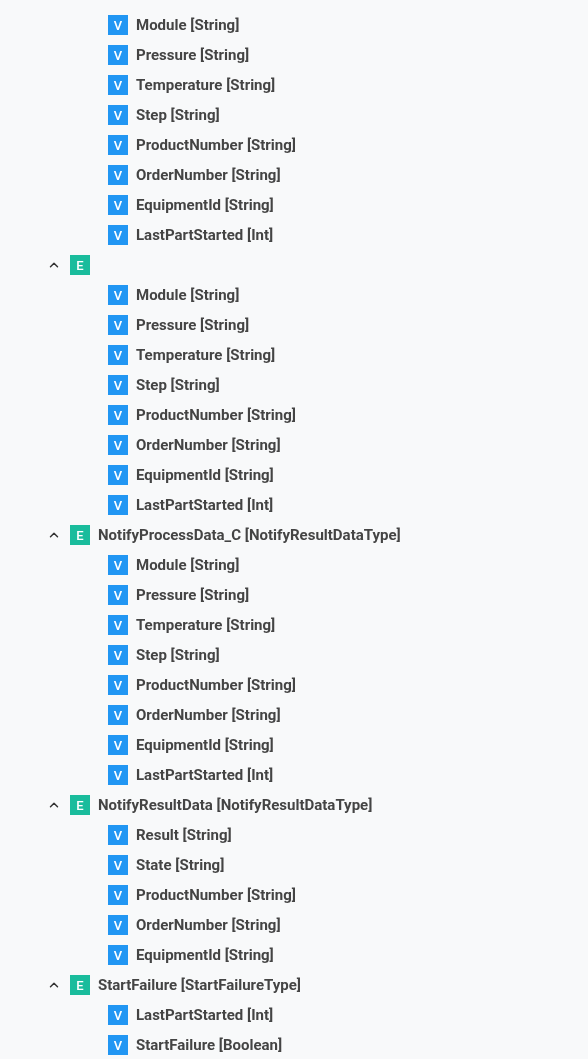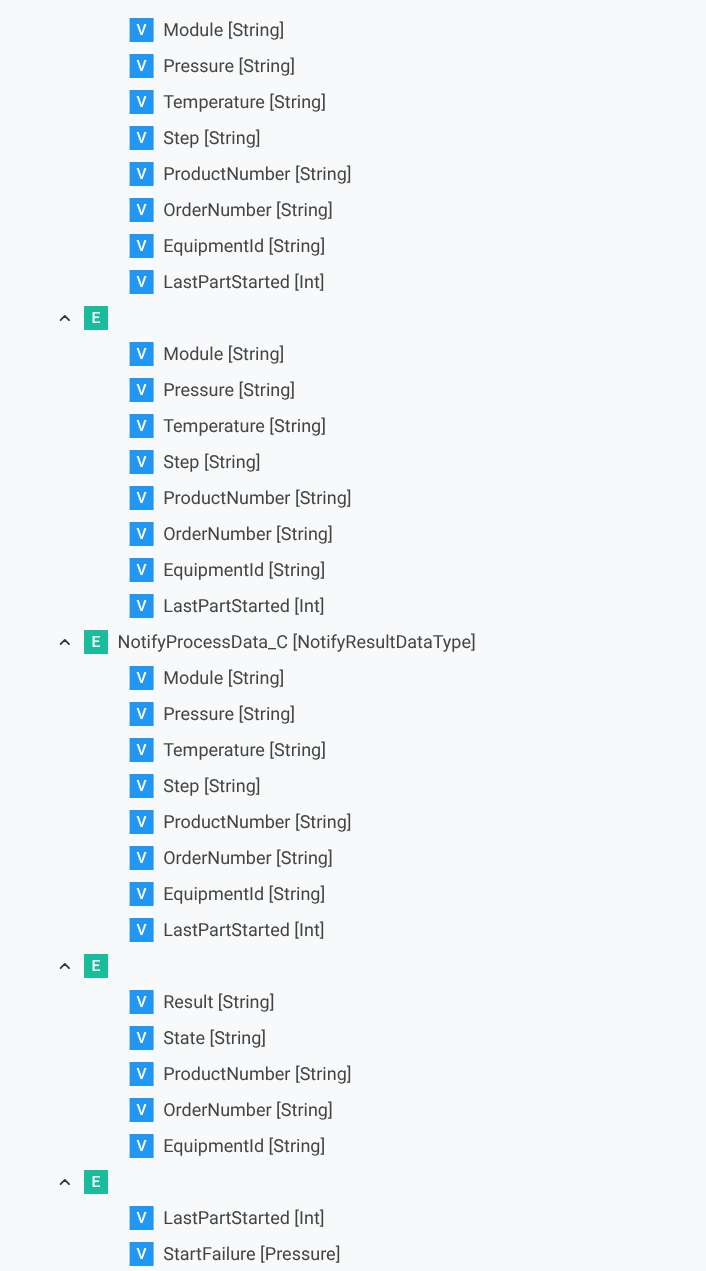--- a/index.html
+++ b/index.html
@@ -35,21 +35,21 @@
       align-items: center;
       justify-content: center;
       color: #fff;
       font-size: 13px;
       font-weight: 500;
       margin-right: 8px;
       flex-shrink: 0;
     }
     .badge-v { background: #2196f3; }
     .badge-e { background: #1abc9c; }
-    .label { color: #444; font-weight: 400; }
+    .label { color: #444; font-weight: 700; }
     .chevron svg { width: 14px; height: 14px; }
   </style>
 </head>
 <body>
 
 <div id="tree">
     <div class="tree-item indent-leaf">
       <span class="badge badge-v">V</span>
       <span class="label">Module [String]</span>
     </div>
@@ -162,20 +162,21 @@
       <span class="badge badge-v">V</span>
       <span class="label">LastPartStarted [Int]</span>
     </div>
     <div class="tree-item indent-parent">
       <span class="chevron">
         <svg viewBox="0 0 24 24" fill="none" stroke="currentColor" stroke-width="2.5" stroke-linecap="round" stroke-linejoin="round">
           <polyline points="18 15 12 9 6 15"></polyline>
         </svg>
       </span>
       <span class="badge badge-e">E</span>
+      <span class="label">NotifyResultData [NotifyResultDataType]</span>
     </div>
     <div class="tree-item indent-leaf">
       <span class="badge badge-v">V</span>
       <span class="label">Result [String]</span>
     </div>
     <div class="tree-item indent-leaf">
       <span class="badge badge-v">V</span>
       <span class="label">State [String]</span>
     </div>
     <div class="tree-item indent-leaf">
@@ -190,22 +191,23 @@
       <span class="badge badge-v">V</span>
       <span class="label">EquipmentId [String]</span>
     </div>
     <div class="tree-item indent-parent">
       <span class="chevron">
         <svg viewBox="0 0 24 24" fill="none" stroke="currentColor" stroke-width="2.5" stroke-linecap="round" stroke-linejoin="round">
           <polyline points="18 15 12 9 6 15"></polyline>
         </svg>
       </span>
       <span class="badge badge-e">E</span>
-    </div>
-    <div class="tree-item indent-leaf">
-      <span class="badge badge-v">V</span>
-      <span class="label">LastPartStarted [Int]</span>
-    </div>
-    <div class="tree-item indent-leaf">
-      <span class="badge badge-v">V</span>
-      <span class="label">StartFailure [Pressure]</span>
+      <span class="label">StartFailure [StartFailureType]</span>
+    </div>
+    <div class="tree-item indent-leaf">
+      <span class="badge badge-v">V</span>
+      <span class="label">LastPartStarted [Int]</span>
+    </div>
+    <div class="tree-item indent-leaf">
+      <span class="badge badge-v">V</span>
+      <span class="label">StartFailure [Boolean]</span>
     </div>
   </div>
 
 </body></html>

